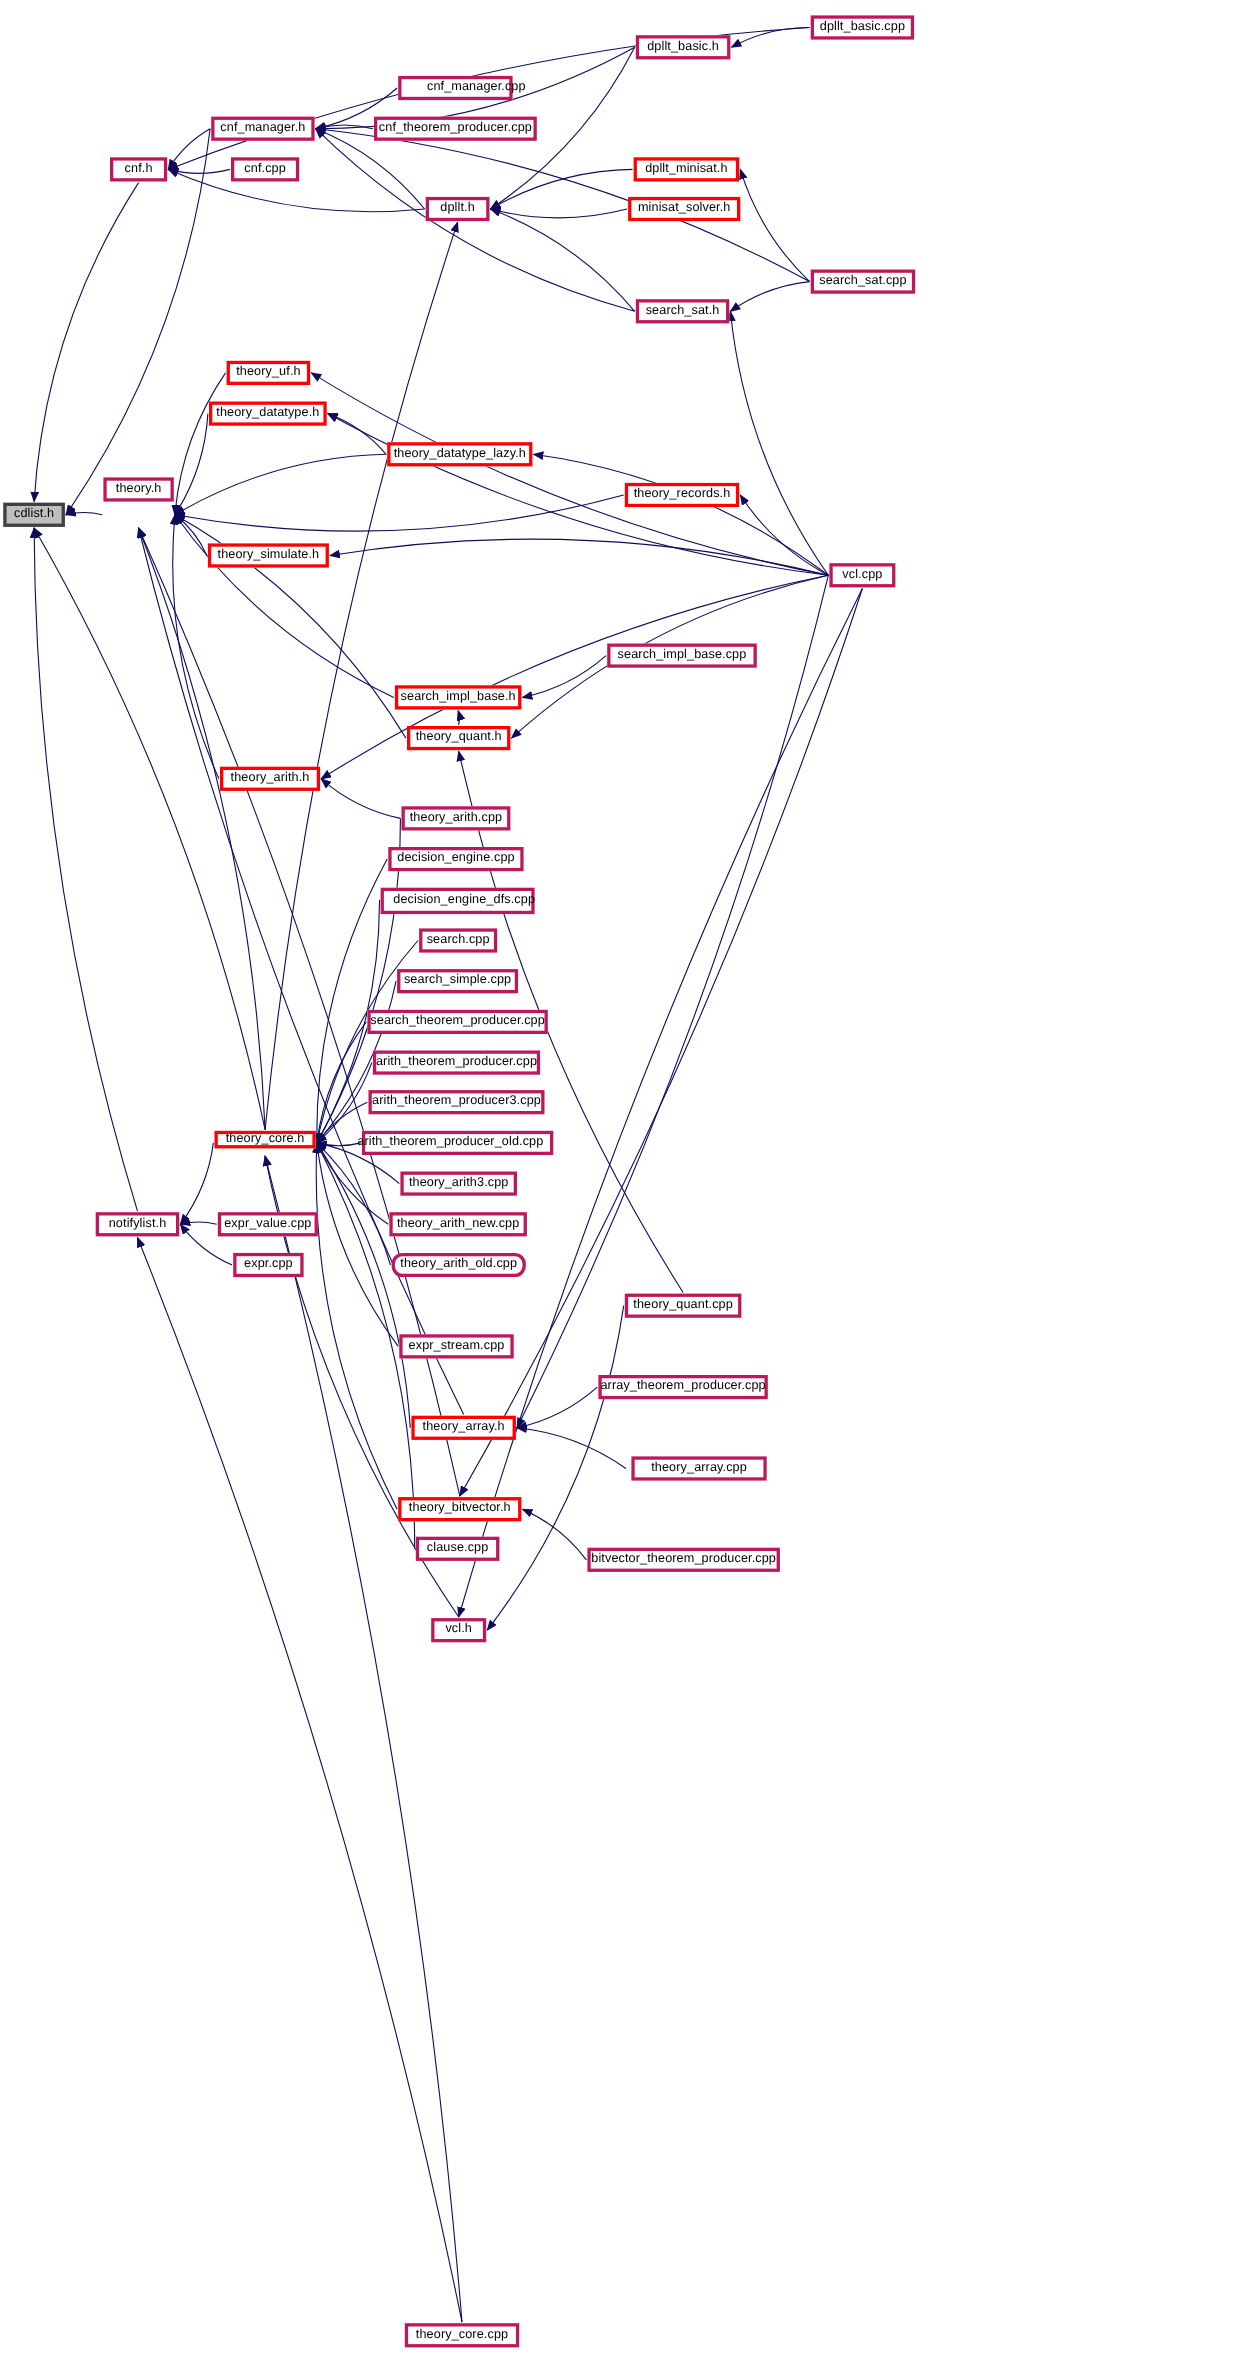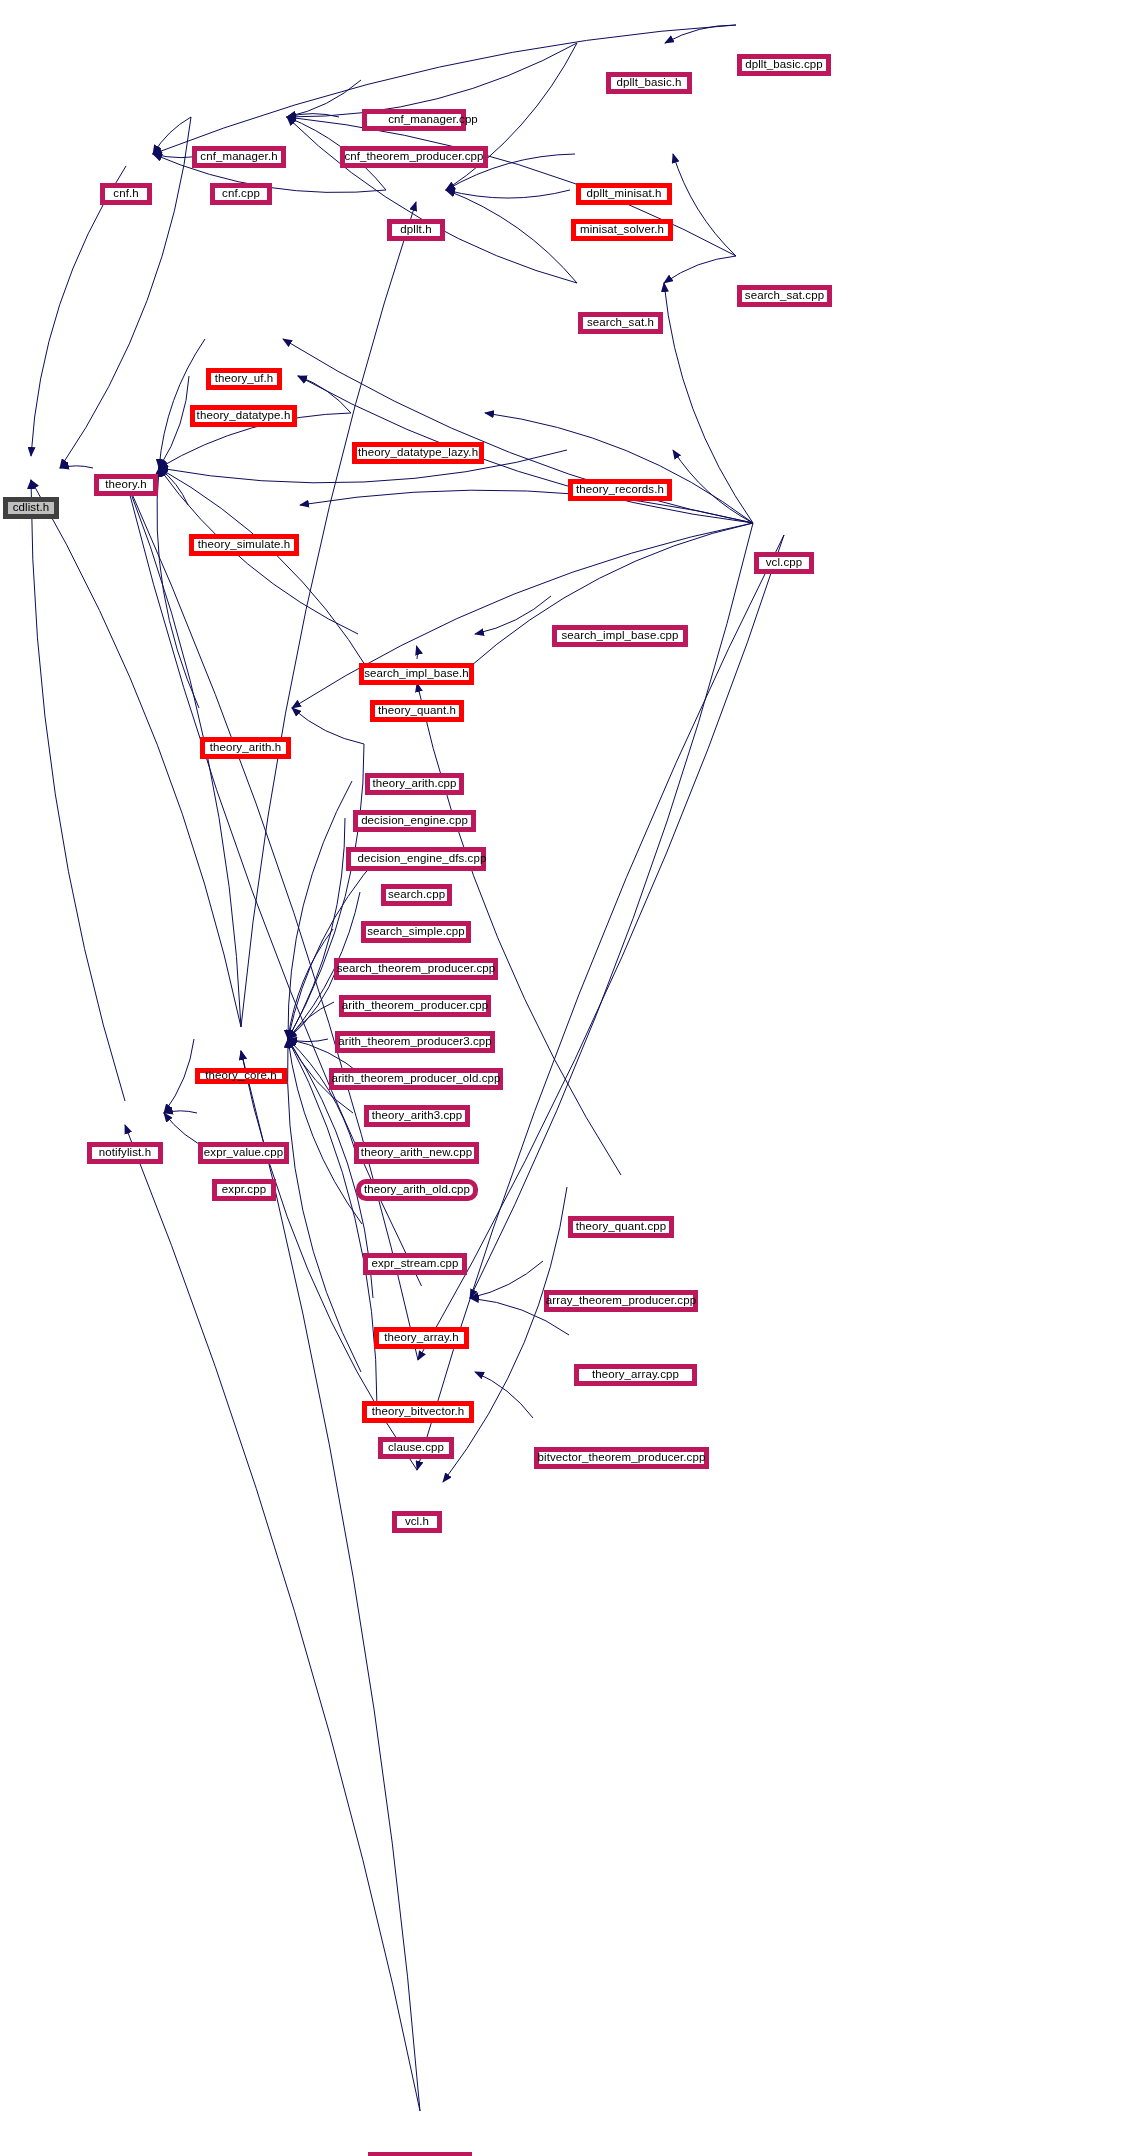--- a/index.html
+++ b/index.html
@@ -20,32 +20,31 @@
     position: absolute;
     left: 0;
     top: 0;
     width: 1144px;
     height: 2156px;
     pointer-events: none;
   }
   .node {
     position: absolute;
     box-sizing: border-box;
-    border: 5px solid #be185d;
+    border: 3px solid #be185d;
     background: #ffffff;
     color: #000000;
     font-size: 11.5px;
     line-height: 1;
     display: flex;
     align-items: center;
     justify-content: center;
     white-space: nowrap;
     letter-spacing: 0.1px;
     z-index: 5;
-    margin-top: 40px;
   }
   .node.red {
     border-color: #ff0000;
   }
   .node.current {
     background: #bfbfbf;
     border-color: #404040;
   }
   .node .lbl {
     display: block;
@@ -156,21 +155,21 @@
       </div>
       <div class="node" style="left: 362px; top: 69px; width: 104px; height: 22px; padding-left: 38px;">
         <span class="lbl">cnf_manager.cpp</span>
       </div>
       <div class="node" style="left: 340px; top: 106px; width: 148px; height: 22px;">
         <span class="lbl">cnf_theorem_producer.cpp</span>
       </div>
       <div class="node" style="left: 387px; top: 179px; width: 58px; height: 22px;">
         <span class="lbl">dpllt.h</span>
       </div>
-      <div class="node" style="left: 606px; top: 32px; width: 86px; height: 22px;">
+      <div class="node" style="left: 578px; top: 32px; width: 86px; height: 22px;">
         <span class="lbl">dpllt_basic.h</span>
       </div>
       <div class="node" style="left: 737px; top: 14px; width: 94px; height: 22px;">
         <span class="lbl">dpllt_basic.cpp</span>
       </div>
       <div class="node red" style="left: 576px; top: 143px; width: 96px; height: 22px;">
         <span class="lbl">dpllt_minisat.h</span>
       </div>
       <div class="node red" style="left: 571px; top: 179px; width: 102px; height: 22px;">
         <span class="lbl">minisat_solver.h</span>
@@ -231,21 +230,21 @@
       </div>
       <div class="node" style="left: 334px; top: 918px; width: 164px; height: 22px;">
         <span class="lbl">search_theorem_producer.cpp</span>
       </div>
       <div class="node" style="left: 339px; top: 955px; width: 152px; height: 22px;">
         <span class="lbl">arith_theorem_producer.cpp</span>
       </div>
       <div class="node" style="left: 335px; top: 991px; width: 160px; height: 22px;">
         <span class="lbl">arith_theorem_producer3.cpp</span>
       </div>
-      <div class="node" style="left: 329px; top: 1028px; width: 174px; height: 22px;">
+      <div class="node" style="left: 329px; top: 1028px; width: 174px; height: 22px; justify-content: flex-end;">
         <span class="lbl">arith_theorem_producer_old.cpp</span>
       </div>
       <div class="node red" style="left: 195px; top: 1028px; width: 92px; height: 16px;">
         <span class="lbl">theory_core.h</span>
       </div>
       <div class="node" style="left: 364px; top: 1065px; width: 106px; height: 22px;">
         <span class="lbl">theory_arith3.cpp</span>
       </div>
       <div class="node" style="left: 354px; top: 1102px; width: 125px; height: 22px;">
         <span class="lbl">theory_arith_new.cpp</span>

